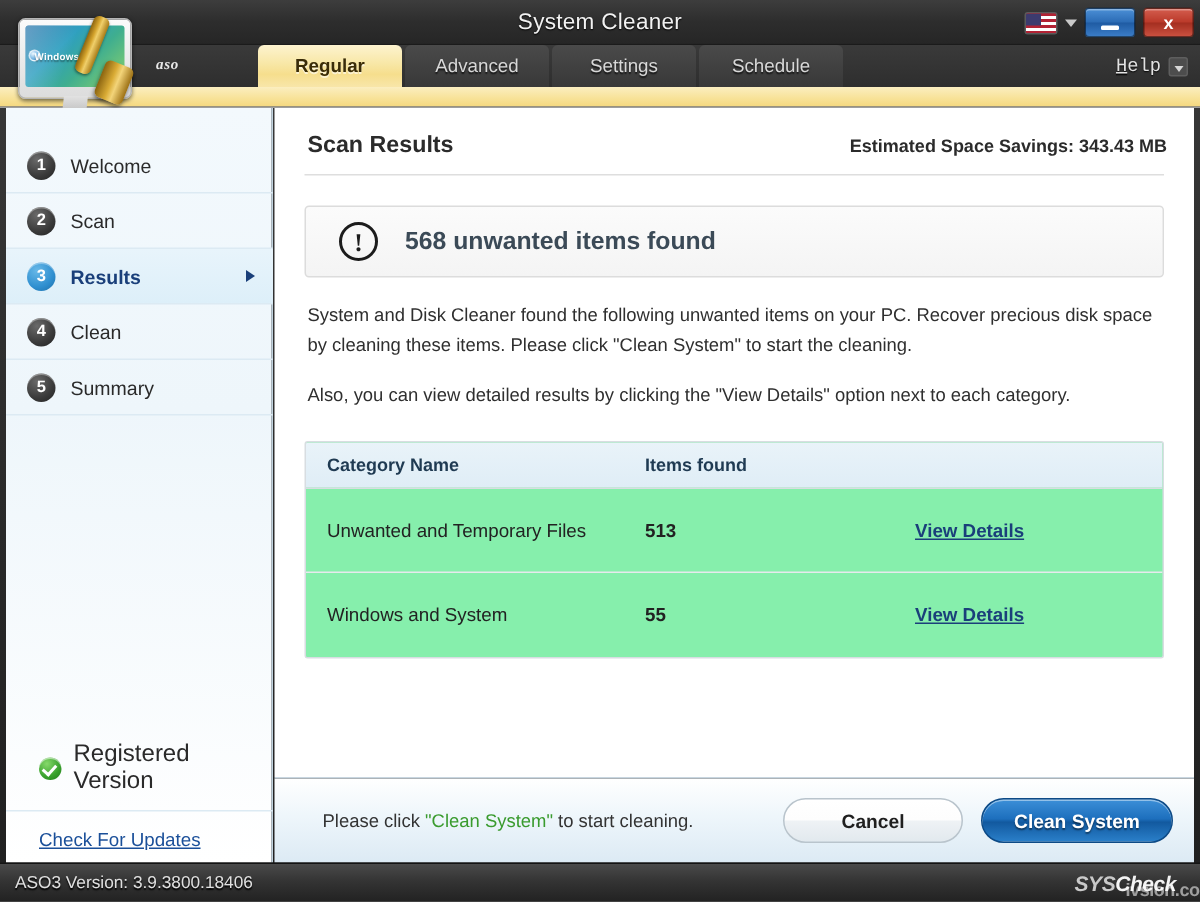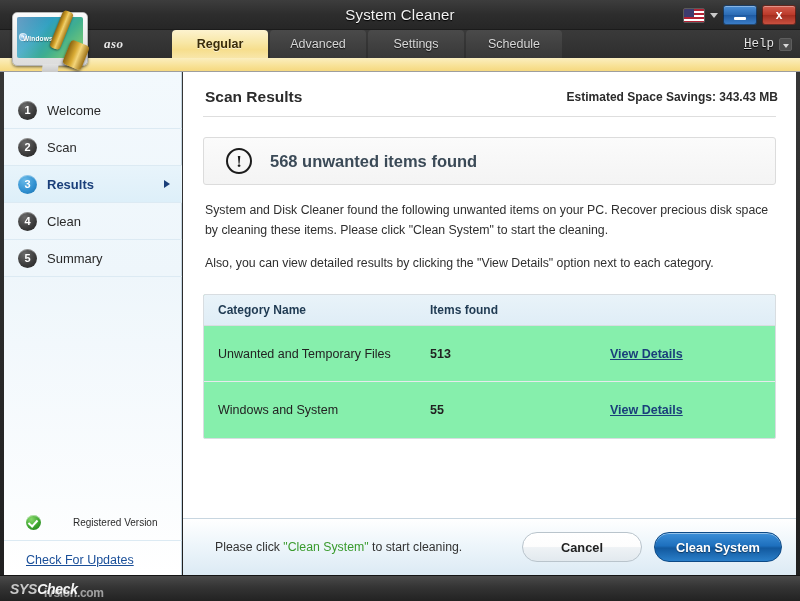--- a/index.html
+++ b/index.html
@@ -59,21 +59,21 @@
   .win-min .bar { width: 12px; height: 3px; background: #fff; margin-top: 6px; border-radius: 1px; }
   .win-close { background: linear-gradient(180deg,#d35d4e 0%,#bb3a2a 48%,#a42e20 52%,#c9503f 100%); font-weight: bold; }
 
   
   .tabbar {
     position: absolute; left: 0; top: 30px; width: 800px; height: 28px;
     background: linear-gradient(180deg,#3a3a3a 0%,#2e2e2e 100%);
   }
   .brand-logo {
     position: absolute; left: 104px; top: 30px; height: 28px;
-    line-height: 28px; color: #e8e8e8; font-size: 13px;
+    line-height: 28px; color: #e8e8e8; font-size: 10px;
     font-family: "Liberation Serif", serif; font-style: italic; font-weight: bold;
     letter-spacing: .5px;
   }
   .tab {
     position: absolute; top: 30px; height: 28px; line-height: 28px;
     text-align: center; font-size: 12.5px; color: #d8d8d8;
     background: linear-gradient(180deg,#4a4a4a 0%,#383838 100%);
     border-top-left-radius: 4px; border-top-right-radius: 4px;
     cursor: pointer; text-shadow: 0 1px 1px rgba(0,0,0,.7);
   }
@@ -198,21 +198,21 @@
     width: 15px; height: 15px; border-radius: 50%;
     background: radial-gradient(circle at 35% 28%,#86d96a 0%,#38a02c 60%,#217a19 100%);
     position: relative; flex: 0 0 auto;
     box-shadow: inset 0 1px 0 rgba(255,255,255,.5);
   }
   .check-badge::after {
     content: ""; position: absolute; left: 4px; top: 3px;
     width: 4px; height: 7px; border: solid #fff; border-width: 0 2px 2px 0;
     transform: rotate(42deg);
   }
-  .reg-text { font-size: 10px; color: #2a2a2a; margin-left: 24px; }
+  .reg-text { font-size: 16px; color: #2a2a2a; }
   .upd-link {
     display: block; padding: 12px 0 0 22px;
     font-size: 12.5px; color: #1a4f99; text-decoration: underline; cursor: pointer;
   }
 
   
   .content {
     position: absolute; left: 183px; top: 72px; width: 613px; height: 446px;
     background: #ffffff;
   }
@@ -441,16 +441,17 @@
 
   </div>
 
   <div class="footer">
     <div class="foot-hint"><span>Please click </span><span class="green">"Clean System"</span><span> to start cleaning.</span></div>
     <div class="btn btn-cancel">Cancel</div>
     <div class="btn btn-clean">Clean System</div>
   </div>
 
   <div class="statusbar">
+    <div class="status-text">ASO3 Version: 3.9.3800.18406</div>
     <div class="sys-logo"><span class="s1">SYS</span><span class="s2">Check</span><span class="watermark">ivsion.com</span></div>
   </div>
 
 </div>
 
 </body></html>

